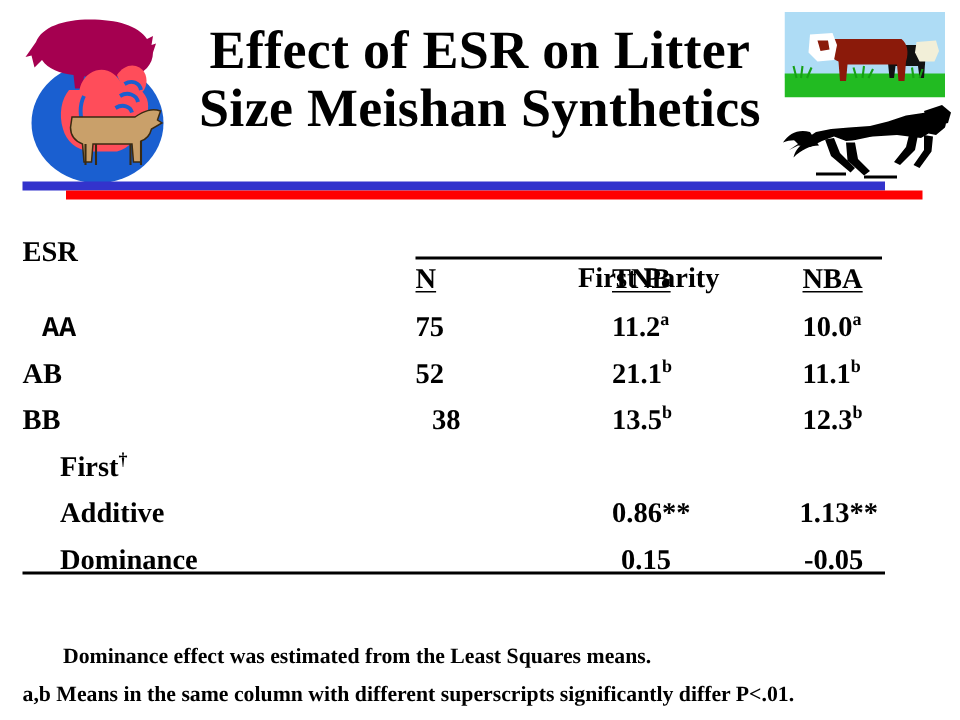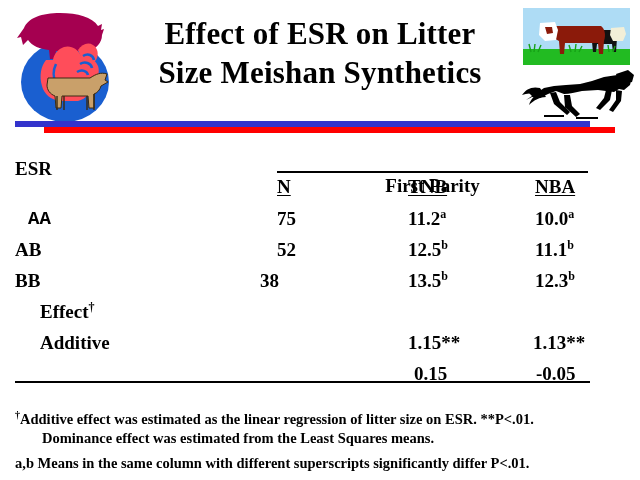--- a/index.html
+++ b/index.html
@@ -49,21 +49,21 @@
   .title-block {
     position: absolute;
     left: 120px;
     top: 14px;
     width: 400px;
     text-align: center;
   }
   .title-line {
     font-family: "Liberation Serif", "DejaVu Serif", serif;
     font-weight: bold;
-    font-size: 31px;
+    font-size: 36px;
     line-height: 39px;
     letter-spacing: 0.2px;
     white-space: nowrap;
   }
 
   
   .bar-blue {
     position: absolute;
     left: 15px;
     top: 121px;
@@ -234,41 +234,41 @@
     <div class="cell u" style="left:408px; top:36px;">TNB</div>
     <div class="cell u" style="left:535px; top:36px;">NBA</div>
 
     <div class="cell" style="left:28px; top:68px;font-family:Liberation Mono, monospace;">AA</div>
     <div class="cell" style="left:277px; top:68px;">75</div>
     <div class="cell" style="left:408px; top:68px;"><span>11.2</span><span class="sup">a</span></div>
     <div class="cell" style="left:535px; top:68px;"><span>10.0</span><span class="sup">a</span></div>
 
     <div class="cell" style="left:15px; top:99px;">AB</div>
     <div class="cell" style="left:277px; top:99px;">52</div>
-    <div class="cell" style="left:408px; top:99px;"><span>12.5</span><span class="sup">b</span></div>
+    <div class="cell" style="left:408px; top:99px;"><span>21.1</span><span class="sup">b</span></div>
     <div class="cell" style="left:535px; top:99px;"><span>11.1</span><span class="sup">b</span></div>
 
     <div class="cell" style="left:15px; top:130px;">BB</div>
-    <div class="cell" style="left:260px; top:130px;">38</div>
+    <div class="cell" style="left:288px; top:130px;">38</div>
     <div class="cell" style="left:408px; top:130px;"><span>13.5</span><span class="sup">b</span></div>
     <div class="cell" style="left:535px; top:130px;"><span>12.3</span><span class="sup">b</span></div>
 
-    <div class="cell" style="left:40px; top:161px;"><span>Effect</span><span class="sup">†</span></div>
+    <div class="cell" style="left:40px; top:161px;"><span>First</span><span class="sup">†</span></div>
 
     <div class="cell" style="left:40px; top:192px;">Additive</div>
-    <div class="cell" style="left:408px; top:192px;">1.15**</div>
+    <div class="cell" style="left:408px; top:192px;">0.86**</div>
     <div class="cell" style="left:533px; top:192px;">1.13**</div>
 
+    <div class="cell" style="left:40px; top:223px;">Dominance</div>
     <div class="cell" style="left:414px; top:223px;">0.15</div>
     <div class="cell" style="left:536px; top:223px;">-0.05</div>
   </div>
 
   <div class="rule-span"></div>
   <div class="rule-bottom"></div>
 
 
-  <div class="foot" style="left:15px; top:411px;"><span class="fsup">†</span><span>Additive effect was estimated as the linear regression of litter size on ESR.  **P&lt;.01.</span></div>
 
   <div class="foot" style="left:42px; top:430px;">Dominance effect was estimated from the Least Squares means.</div>
 
   <div class="foot" style="left:15px; top:455px;">a,b Means in the same column with different superscripts significantly differ P&lt;.01.</div>
 
 </div>
 
 </body></html>

